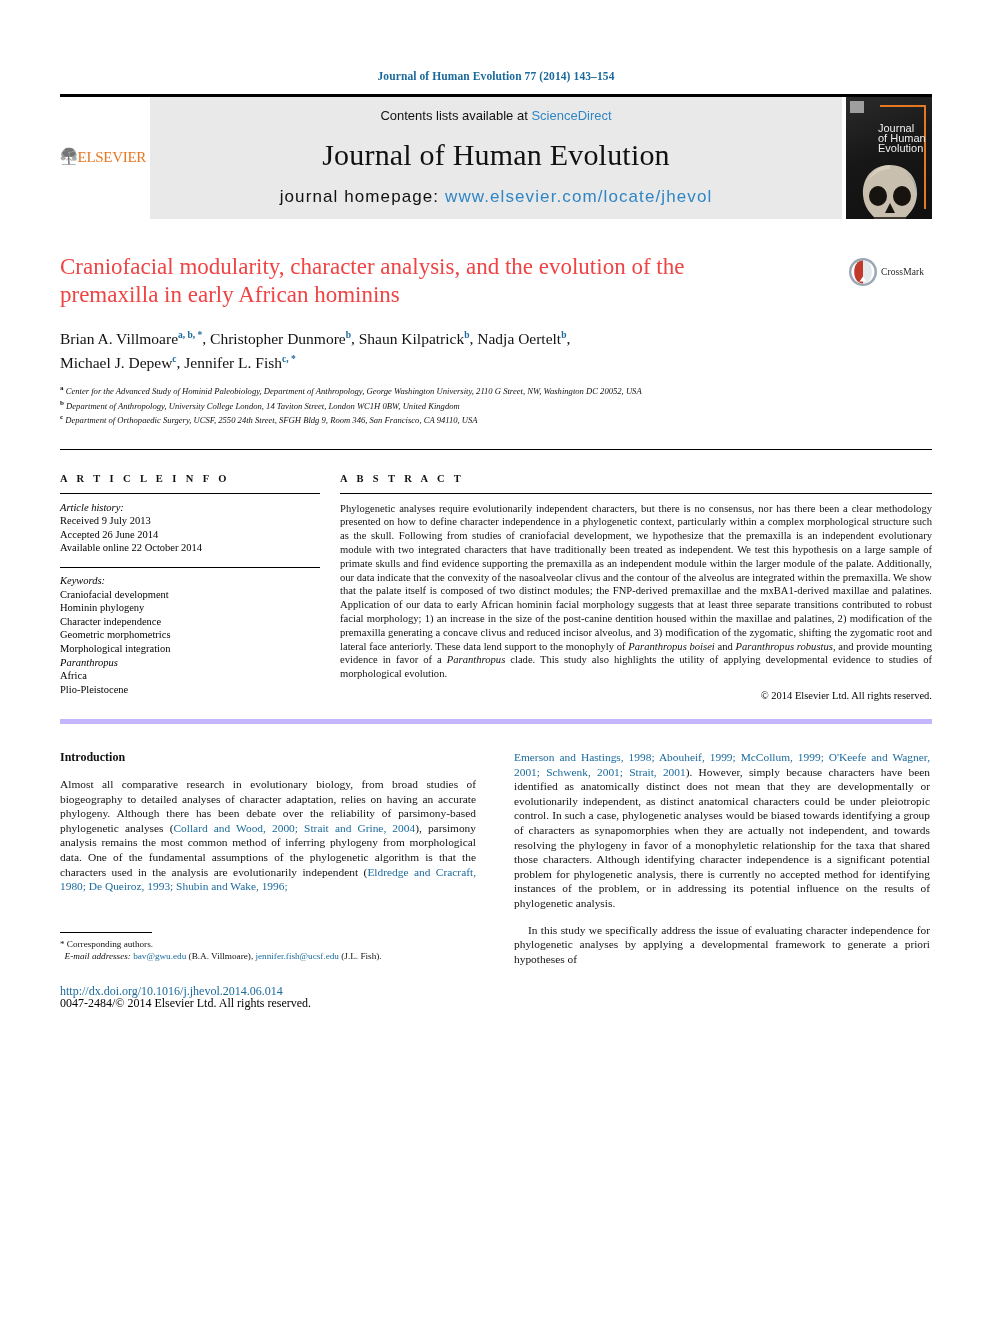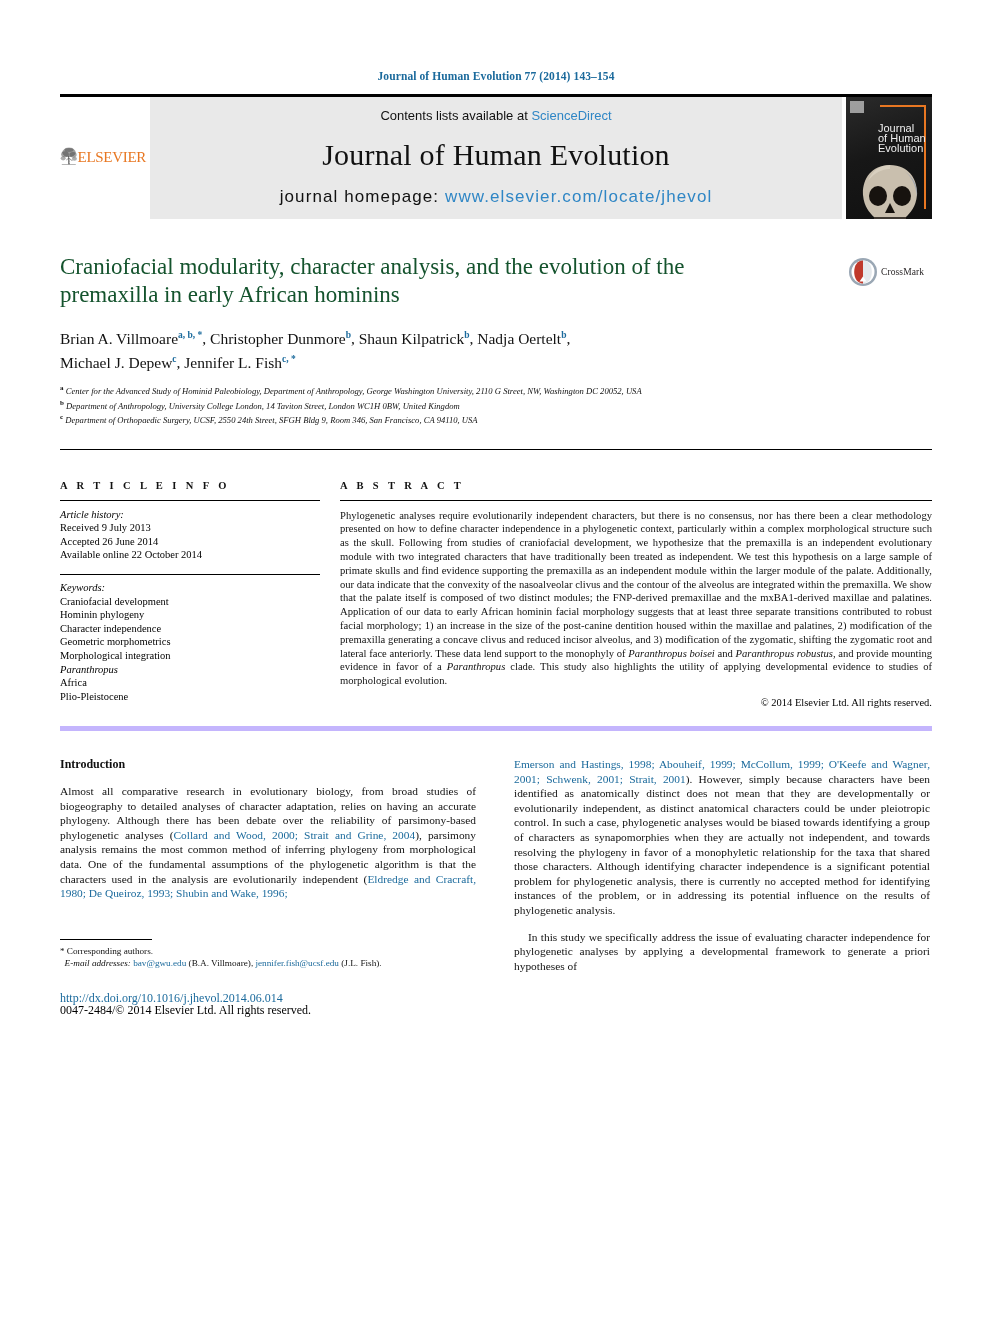--- a/index.html
+++ b/index.html
@@ -62,39 +62,39 @@
     font-family:Liberation Sans, sans-serif;font-size:11px;line-height:10px;
   }
   .cover-skull{
     position:absolute;left:12px;bottom:-6px;width:64px;height:62px;
   }
   .cover-elsevier{position:absolute;left:4px;top:4px;width:14px;height:12px;background:#bdbdbd;opacity:.8;}
 
   
   .titlewrap{margin:34px 60px 0 60px;position:relative;display:flex;}
   .title{
-    font-size:23px;line-height:28px;font-weight:400;color:#14532d;
+    font-size:23px;line-height:28px;font-weight:400;color:#ef4444;
     max-width:640px;
   }
   .crossmark{
     position:absolute;right:0;top:2px;width:84px;height:34px;
     display:flex;align-items:center;gap:3px;
   }
   .cm-badge{width:30px;height:30px;flex:0 0 30px;}
   .cm-text{font-family:"Liberation Serif",serif;font-size:9.5px;font-weight:normal;color:#231f20;letter-spacing:.1px;text-align:right;}
 
   .authors{margin:16px 60px 0 60px;font-size:15.5px;line-height:20px;color:#111;}
   .authors sup{color:#1b6a9c;font-size:9.5px;font-weight:bold;}
 
   .affils{margin:10px 60px 0 60px;font-size:8.6px;line-height:11.6px;font-style:italic;color:#111;}
   .affils sup{font-style:normal;font-weight:bold;font-size:7px;}
 
   
   .infoblock{
-    margin:22px 60px 0 60px;border-top:1px solid #000;padding-top:16px;
+    margin:22px 60px 0 60px;border-top:1px solid #000;padding-top:9px;
     display:flex;gap:20px;
   }
   .col-info{width:260px;flex:0 0 260px;padding-top:14px;}
   .col-abs{flex:1;padding-top:14px;}
   .sect-head{
     font-family:"Liberation Serif",serif;font-weight:bold;font-size:10.5px;
     letter-spacing:3.4px;color:#111;
   }
   .rule{border-top:1px solid #000;margin-top:9px;}
   .rule-thin{border-top:1px solid #000;margin:12px 0 6px 0;}

